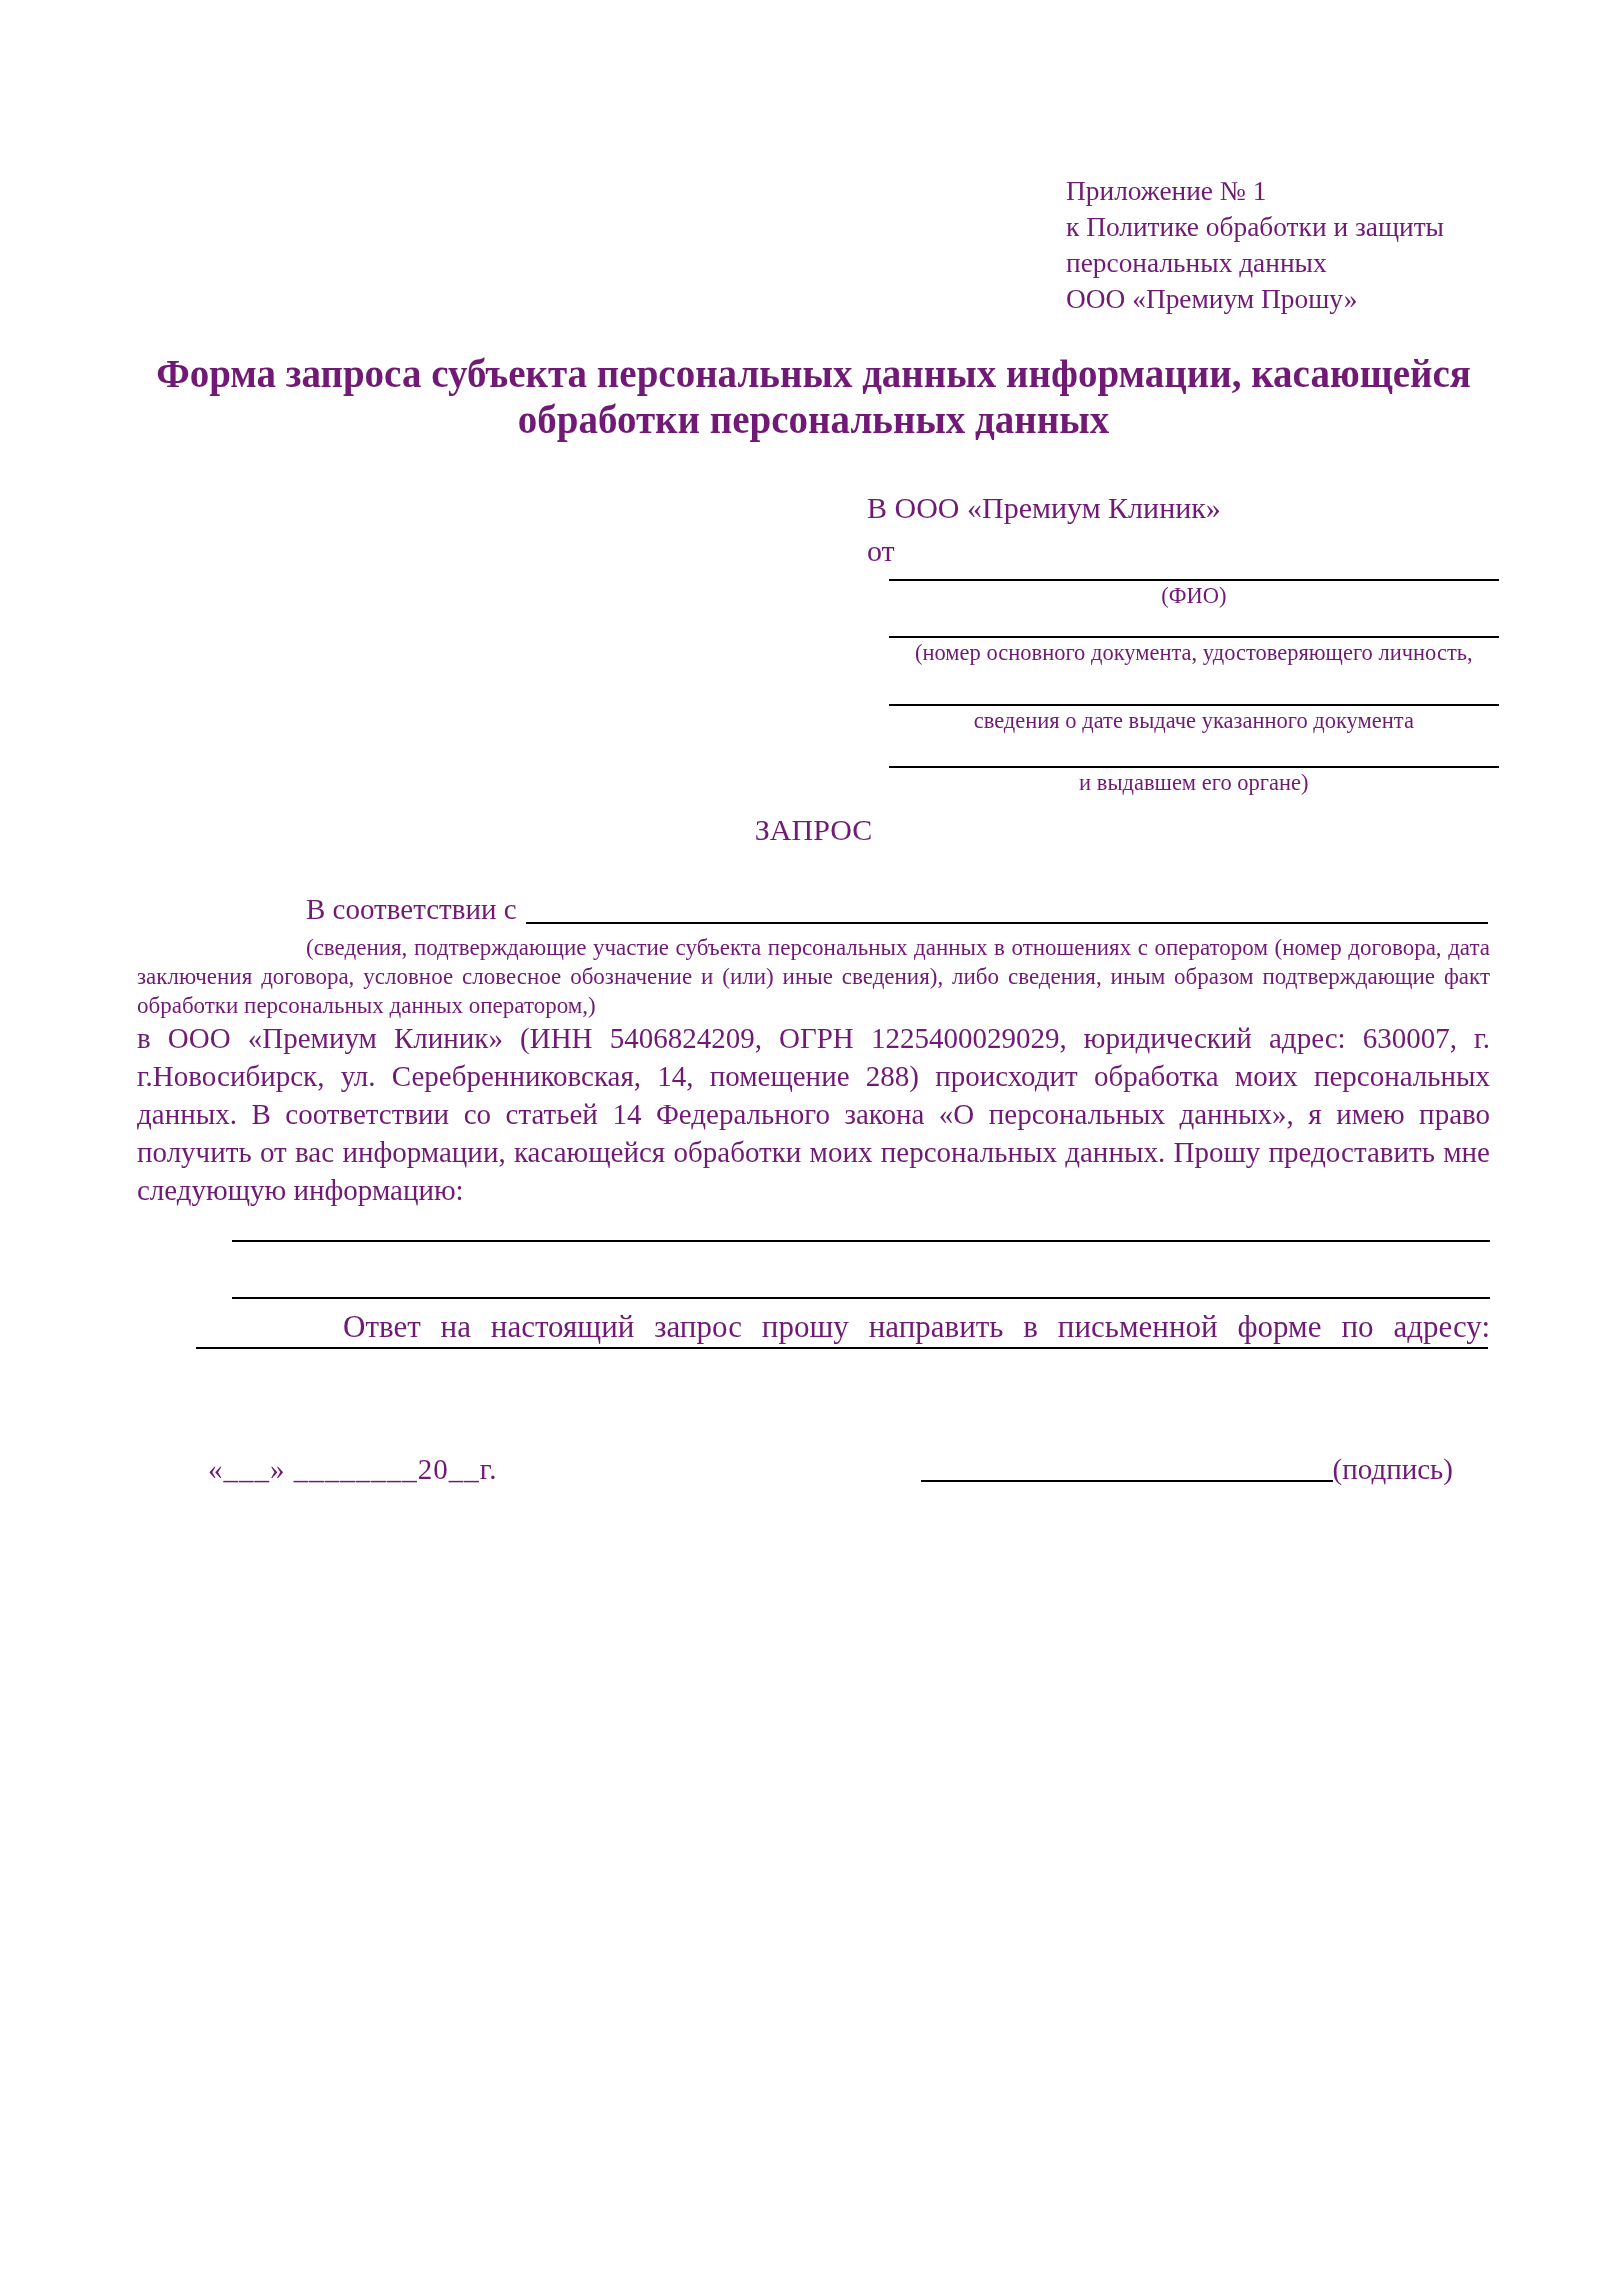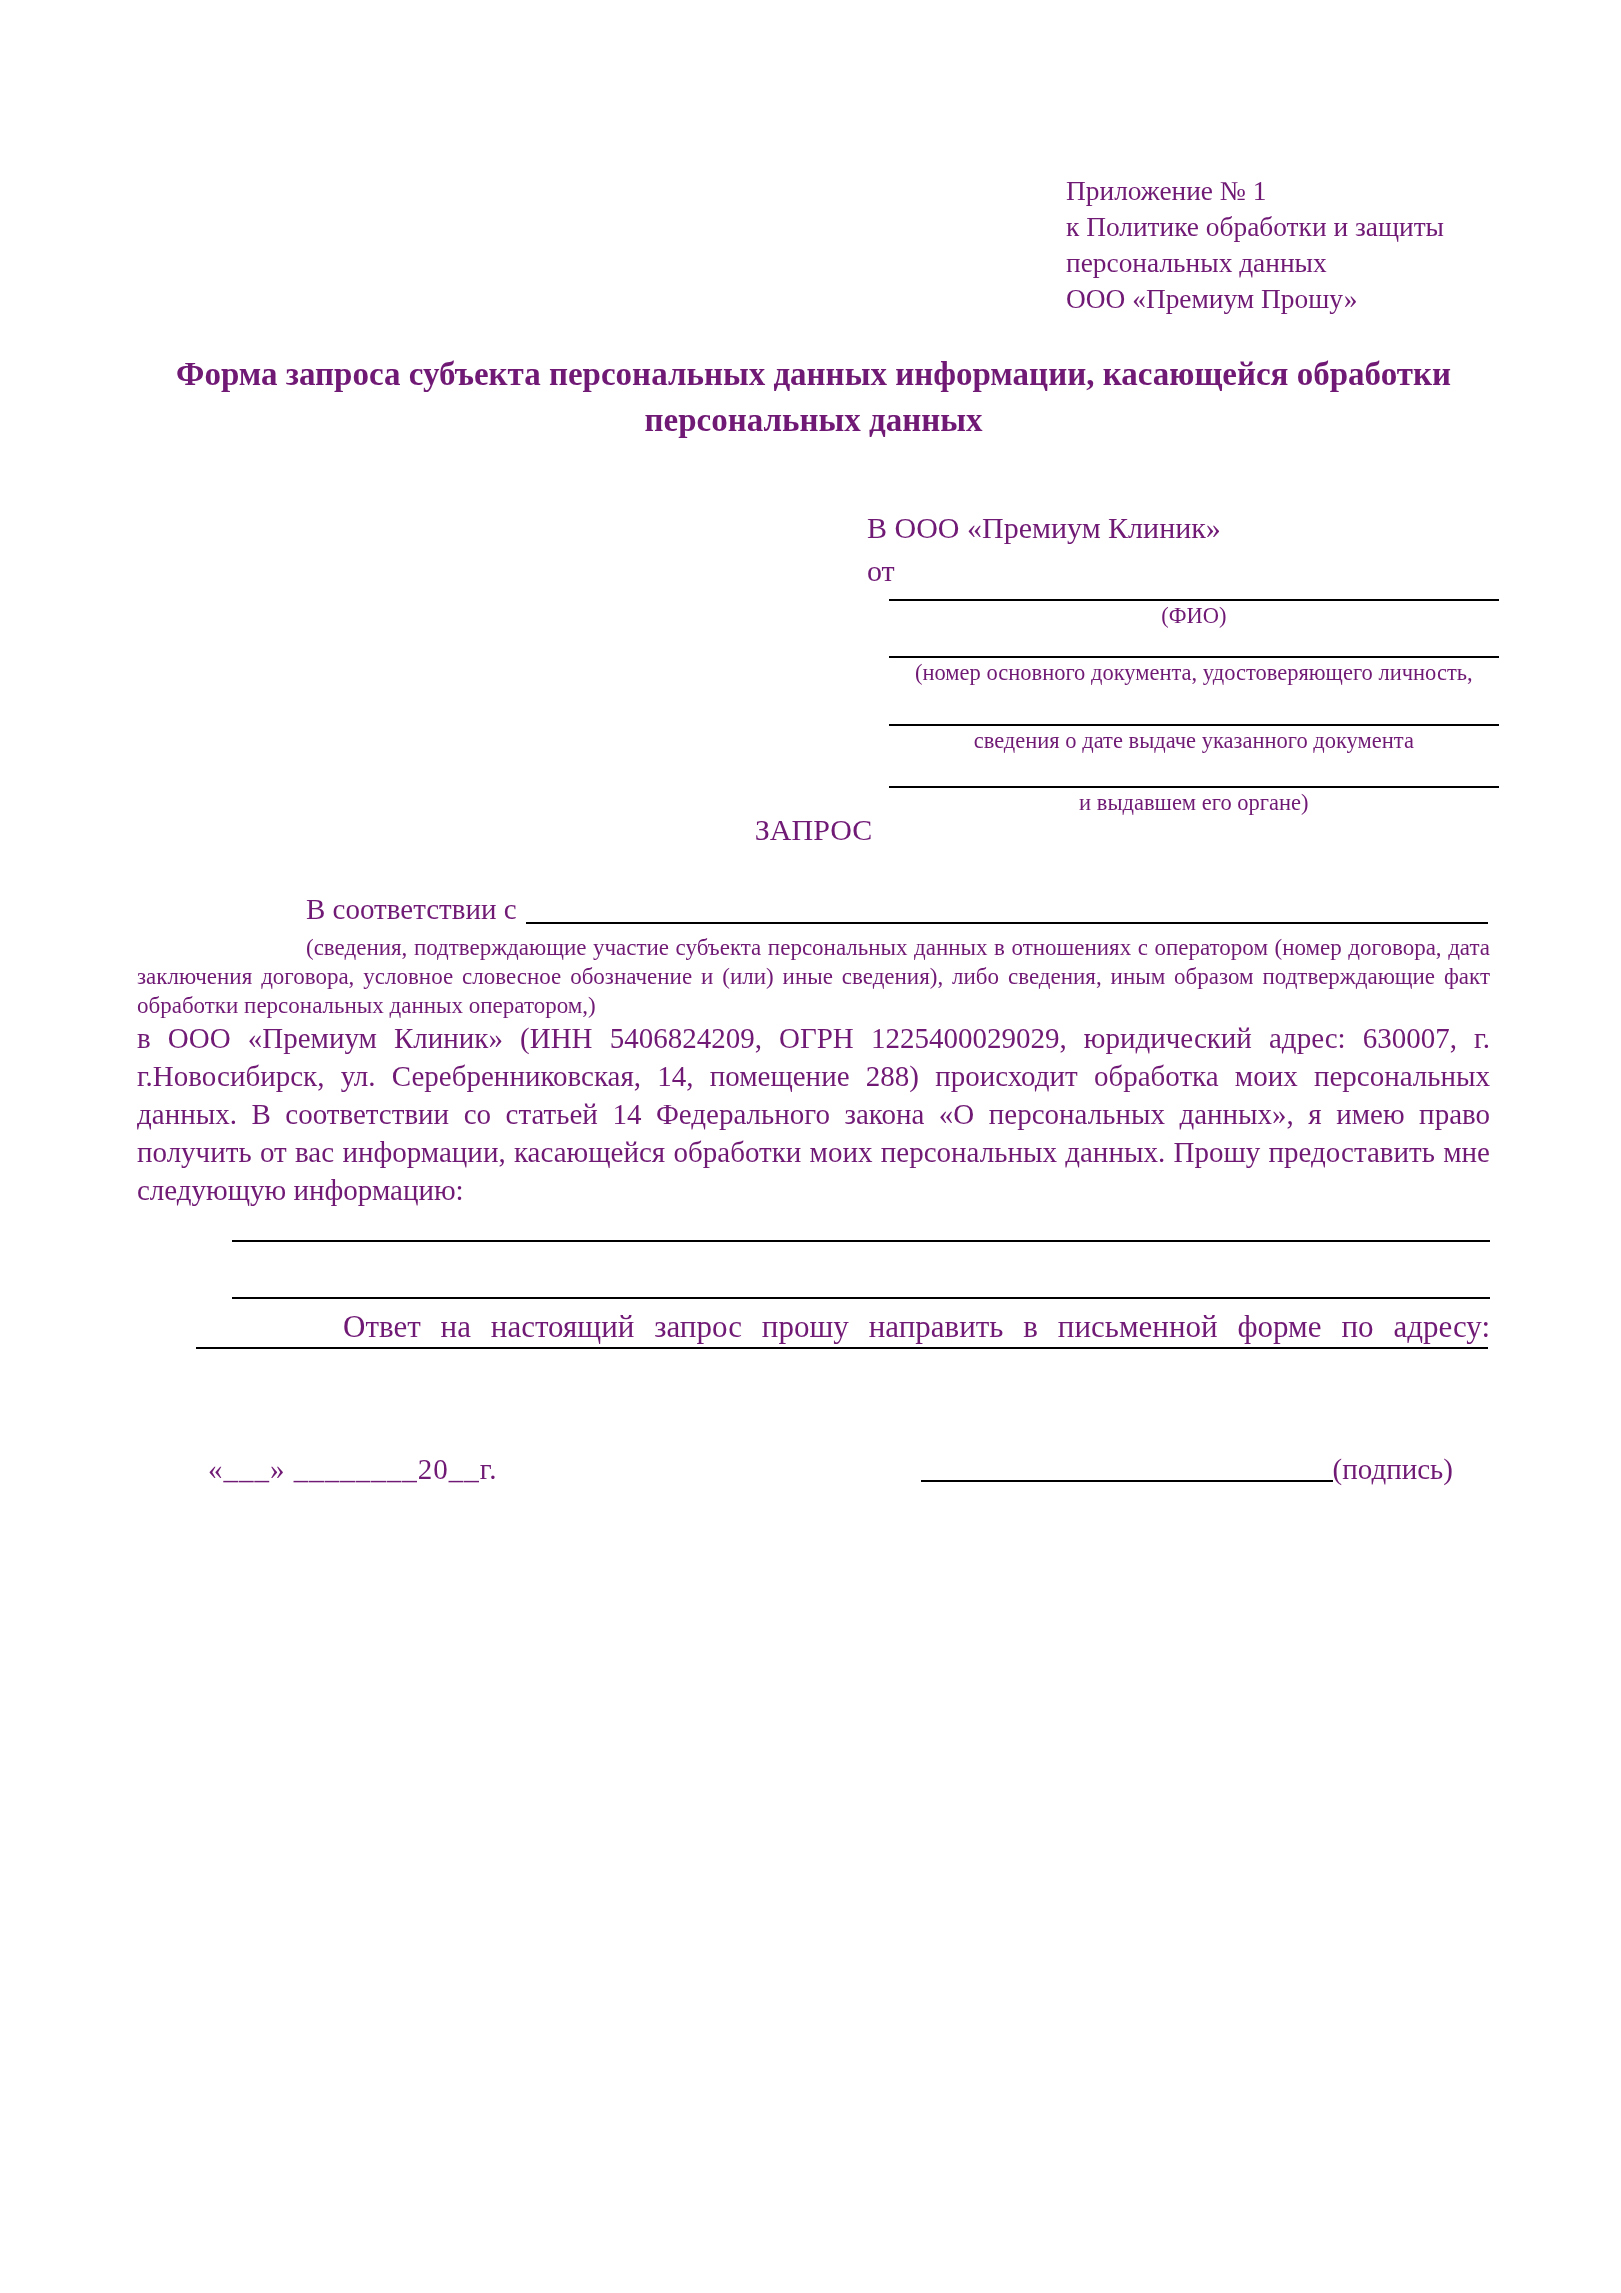--- a/index.html
+++ b/index.html
@@ -28,33 +28,33 @@
   }
 
   
   .doc-title {
     position: absolute;
     left: 137px;
     top: 351px;
     width: 1353px;
     text-align: center;
     font-weight: bold;
-    font-size: 33px;
+    font-size: 39px;
     line-height: 46px;
   }
 
   
   .addressee {
     position: absolute;
     left: 867px;
     top: 486px;
     width: 632px;
     font-size: 30px;
   }
-  .addressee .org-line   { line-height: 43px; margin-top: 20px; }
+  .addressee .org-line   { line-height: 43px; }
   .addressee .from-label { line-height: 43px; }
   .field-line {
     height: 0;
     border-bottom: 2.9px solid #000;
     margin-left: 21.6px;
   }
   .field-caption {
     text-align: center;
     font-size: 22.5px;
     line-height: 29px;

